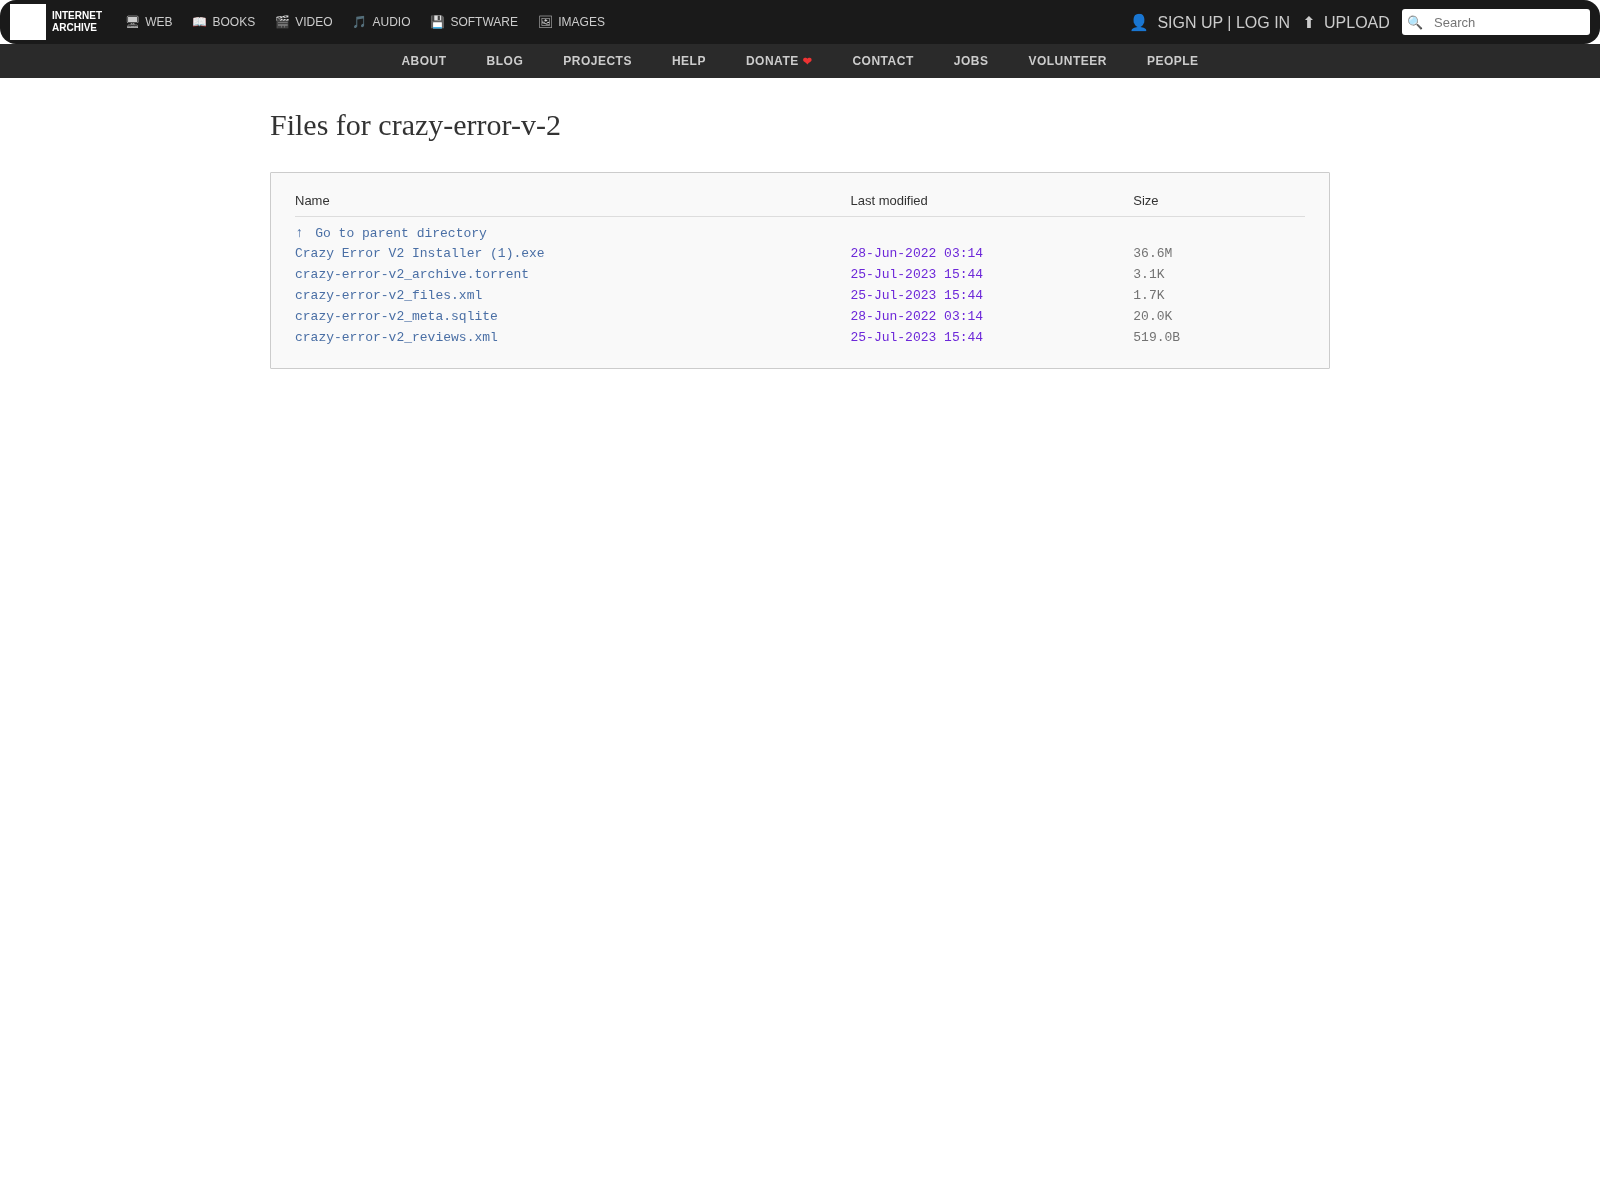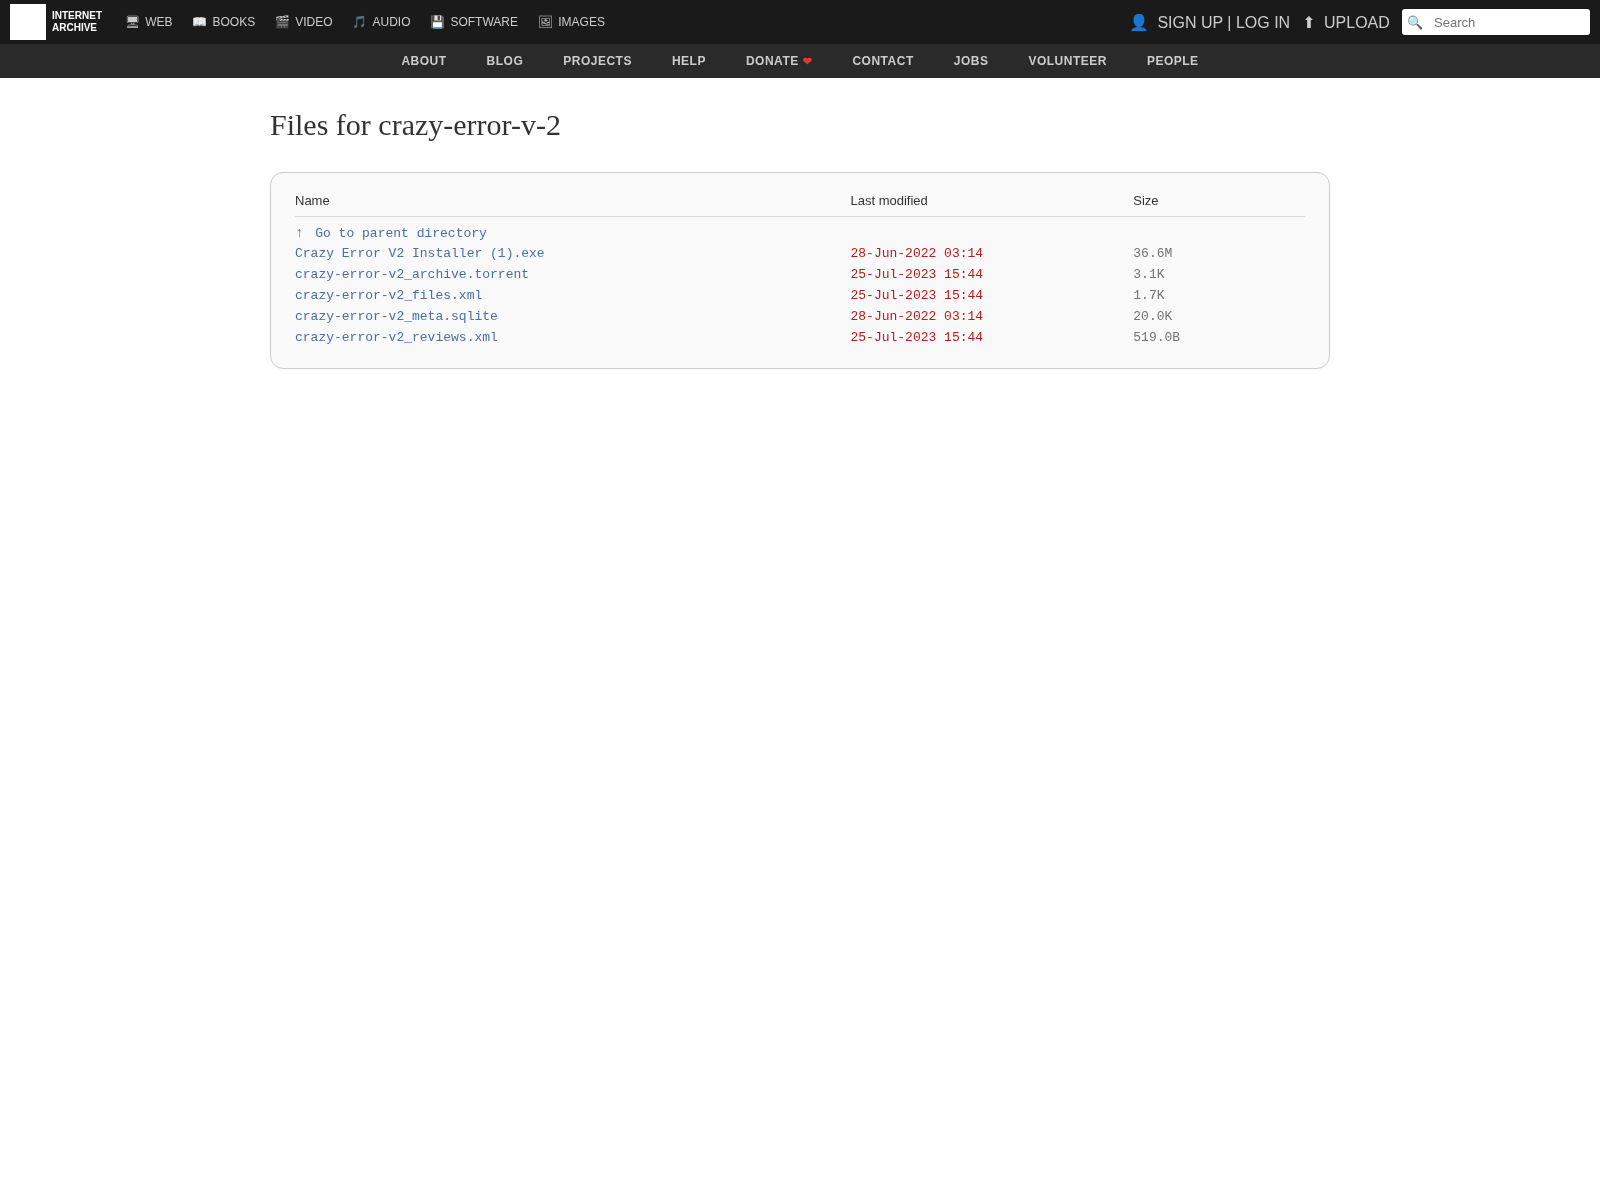--- a/index.html
+++ b/index.html
@@ -6,20 +6,21 @@
     body { font-family: Arial, sans-serif; background: #fff; color: #333; font-size: 14px; }
 
     
     #top-nav {
       background: #1a1a1a;
       display: flex;
       align-items: center;
       padding: 0 10px;
       height: 44px;
       gap: 4px;
+      border-radius: 16px;
     }
     .logo-area {
       display: flex;
       align-items: center;
       margin-right: 10px;
       min-width: 80px;
     }
     .logo-box {
       width: 36px;
       height: 36px;
@@ -135,21 +136,21 @@
       font-size: 30px;
       font-weight: normal;
       color: #333;
       margin-bottom: 30px;
       font-family: Georgia, serif;
     }
     .file-listing-box {
       border: 1px solid #ccc;
       background: #f9f9f9;
       padding: 20px 24px;
-      border-radius: 13px;
+      border-radius: 1px;
     }
     .file-table {
       width: 100%;
       border-collapse: collapse;
       font-family: 'Courier New', monospace;
       font-size: 13px;
     }
     .file-table th {
       text-align: left;
       font-weight: normal;
@@ -174,21 +175,21 @@
       color: #4a6fa5;
       text-decoration: none;
       cursor: pointer;
       margin-top: 12px;
     }
     .parent-icon {
       color: #4a6fa5;
       margin-right: 4px;
       font-size: 14px;
     }
-    .modified-val { color: #b91c1c; }
+    .modified-val { color: #6d28d9; }
     .size-val { color: #737373; }
   </style>
 </head>
 <body>
 
 <nav id="top-nav">
   <div class="logo-area">
     <div class="logo-box">
 
       <svg width="28" height="28" viewBox="0 0 28 28" fill="white">

